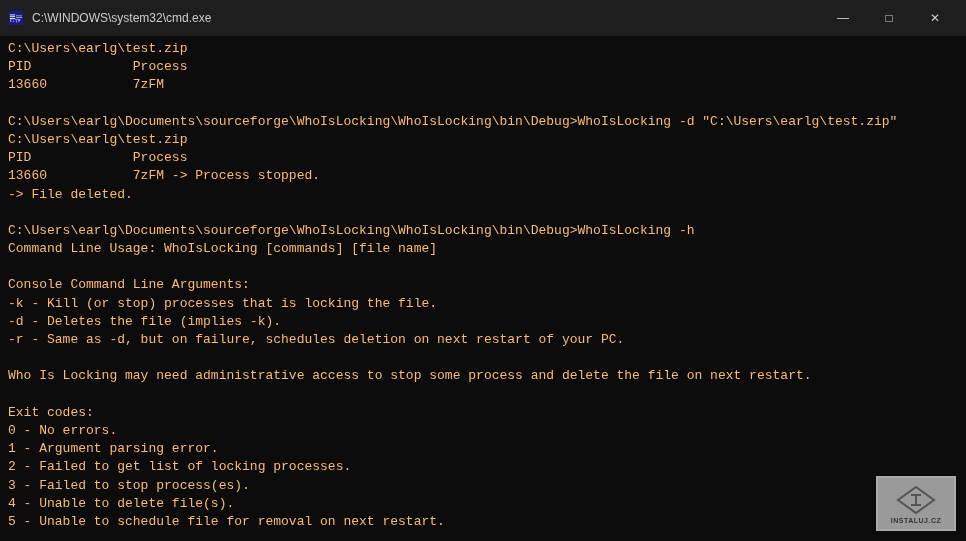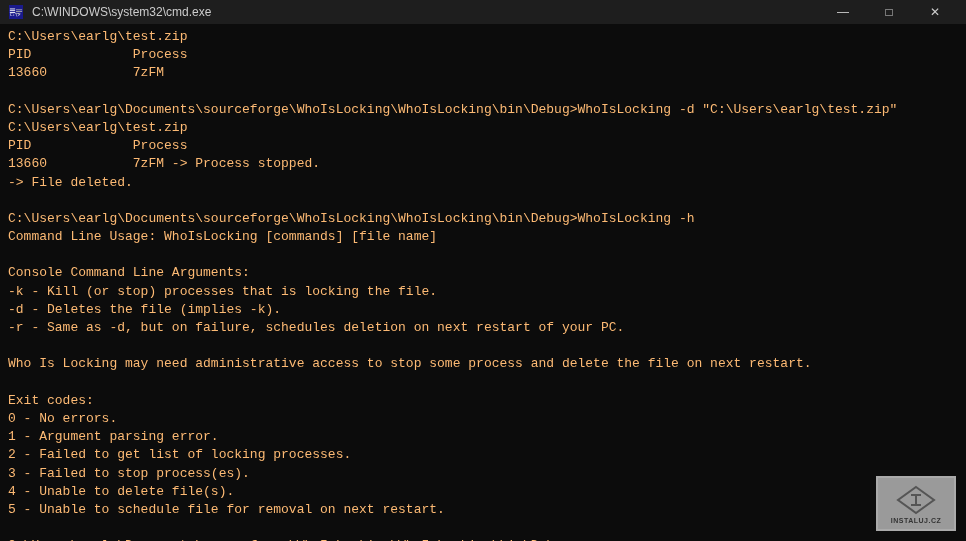--- a/index.html
+++ b/index.html
@@ -13,21 +13,21 @@
 
     .window {
       width: 966px;
       height: 541px;
       display: flex;
       flex-direction: column;
     }
 
     .title-bar {
       background: #1e1e1e;
-      height: 24px;
+      height: 36px;
       display: flex;
       align-items: center;
       padding: 0 8px;
       flex-shrink: 0;
       user-select: none;
     }
 
     .title-bar-icon {
       width: 16px;
       height: 16px;

